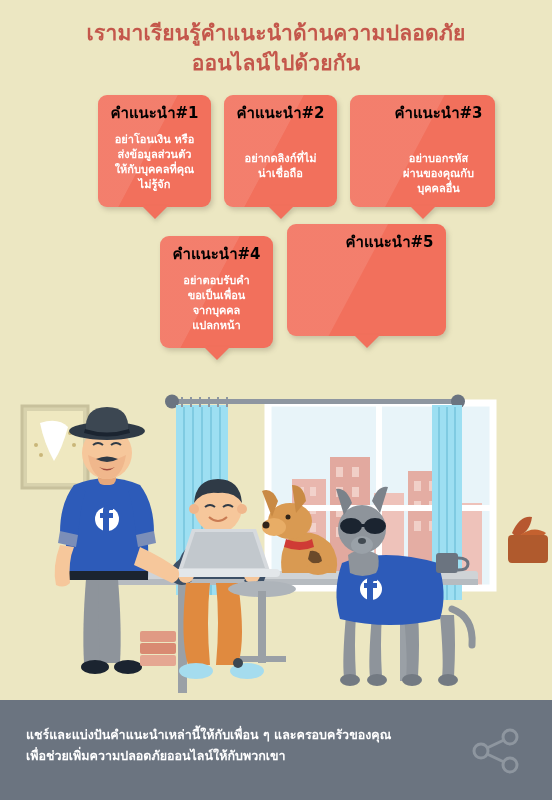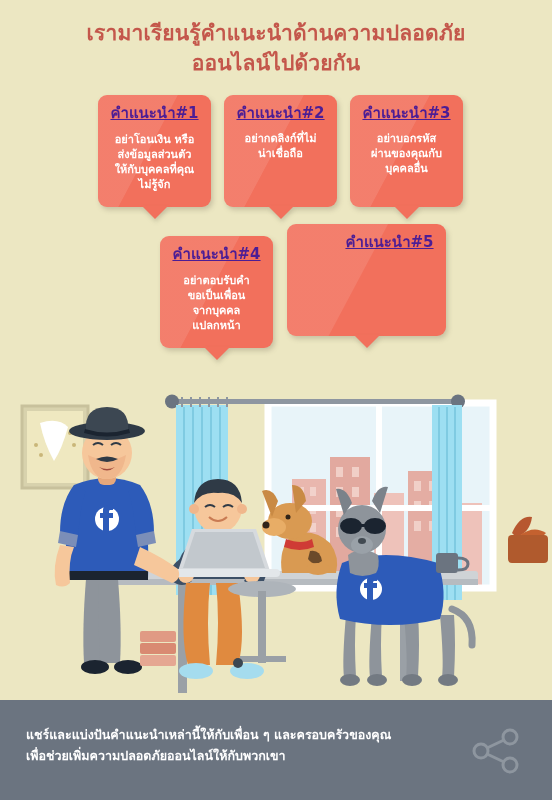--- a/index.html
+++ b/index.html
@@ -61,40 +61,39 @@
     border-right: 13px solid transparent;
     border-top: 13px solid #f2705c;
     filter: drop-shadow(1px 3px 2px rgba(120,110,90,0.28));
   }
   .card .c-title {
     position: relative;
     margin: 9px 0 0 0;
     font-size: 15px;
     font-weight: bold;
     line-height: 19px;
-    color: #4c1d95;
-    text-decoration: underline;
+    color: #000000;
   }
   .card .c-body {
     position: relative;
     margin: 9px 8px 0 8px;
     font-size: 11px;
     font-weight: bold;
     line-height: 15px;
     color: #ffffff;
   }
   .card .c-body .bl { display: block; }
 
   #card1 { left: 98px;  top: 95px;  width: 113px; height: 112px; }
   #card2 { left: 224px; top: 95px;  width: 113px; height: 112px; }
-  #card3 { left: 350px; top: 95px;  width: 113px; height: 112px; }
+  #card3 { left: 350px; top: 95px;  width: 113px; height: 112px; padding-left: 32px; }
   #card4 { left: 160px; top: 236px; width: 113px; height: 112px; }
   #card5 { left: 287px; top: 224px; width: 113px; height: 112px; padding-left: 46px; }
 
-  #card2 .c-body, #card3 .c-body { margin-top: 8px; }
+  #card2 .c-body, #card3 .c-body { margin-top: 28px; }
 
   
   .illus {
     position: absolute;
     left: 0;
     top: 383px;
     width: 552px;
     height: 317px;
     overflow: hidden;
     background: #ece7c2;

